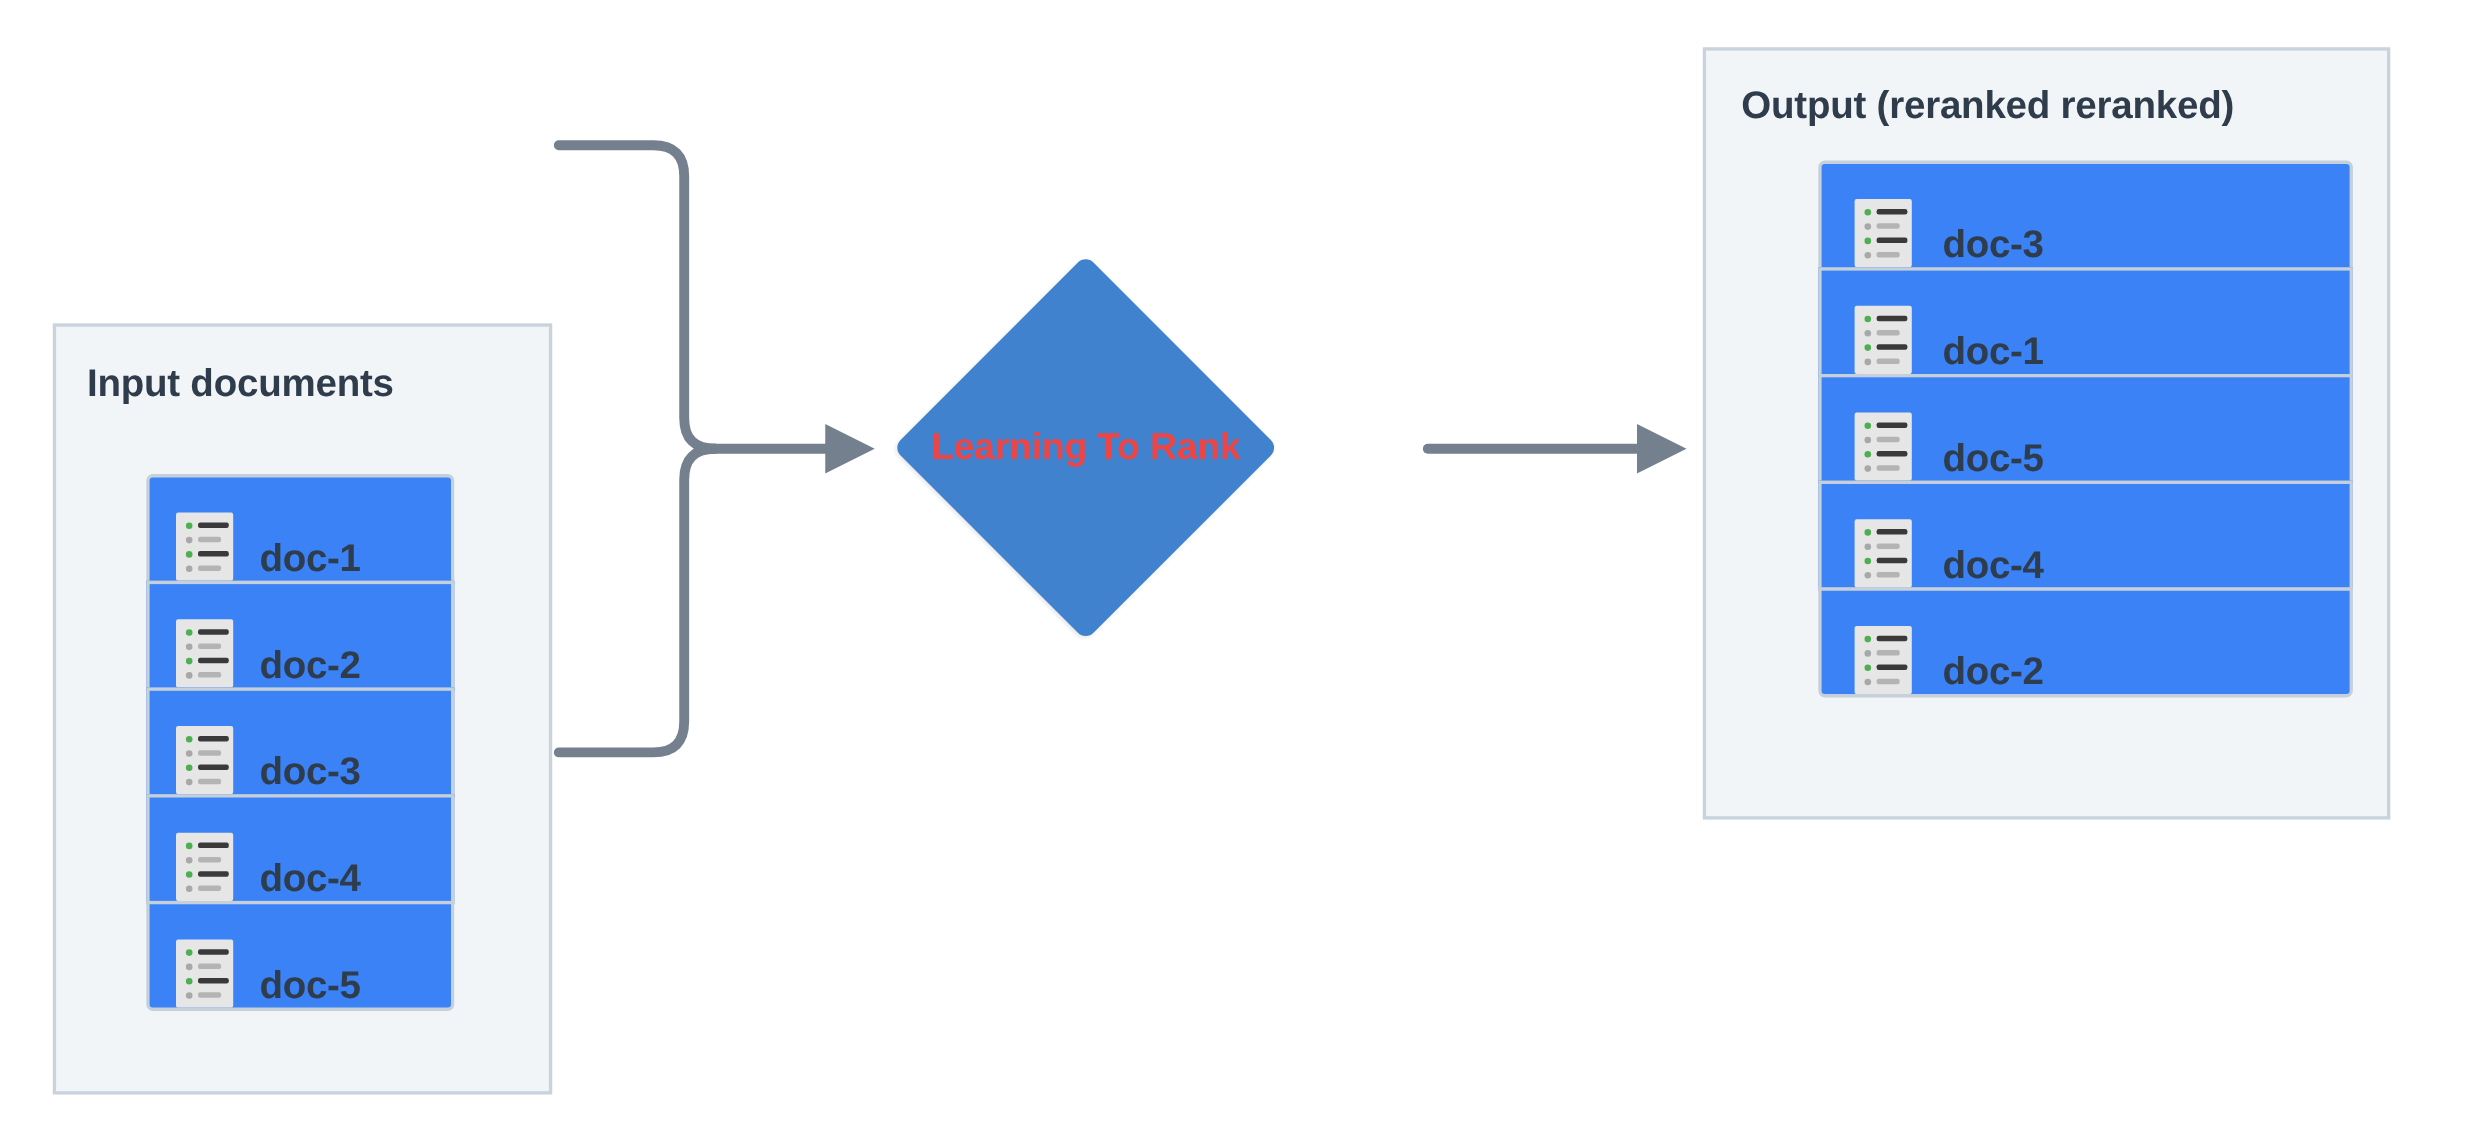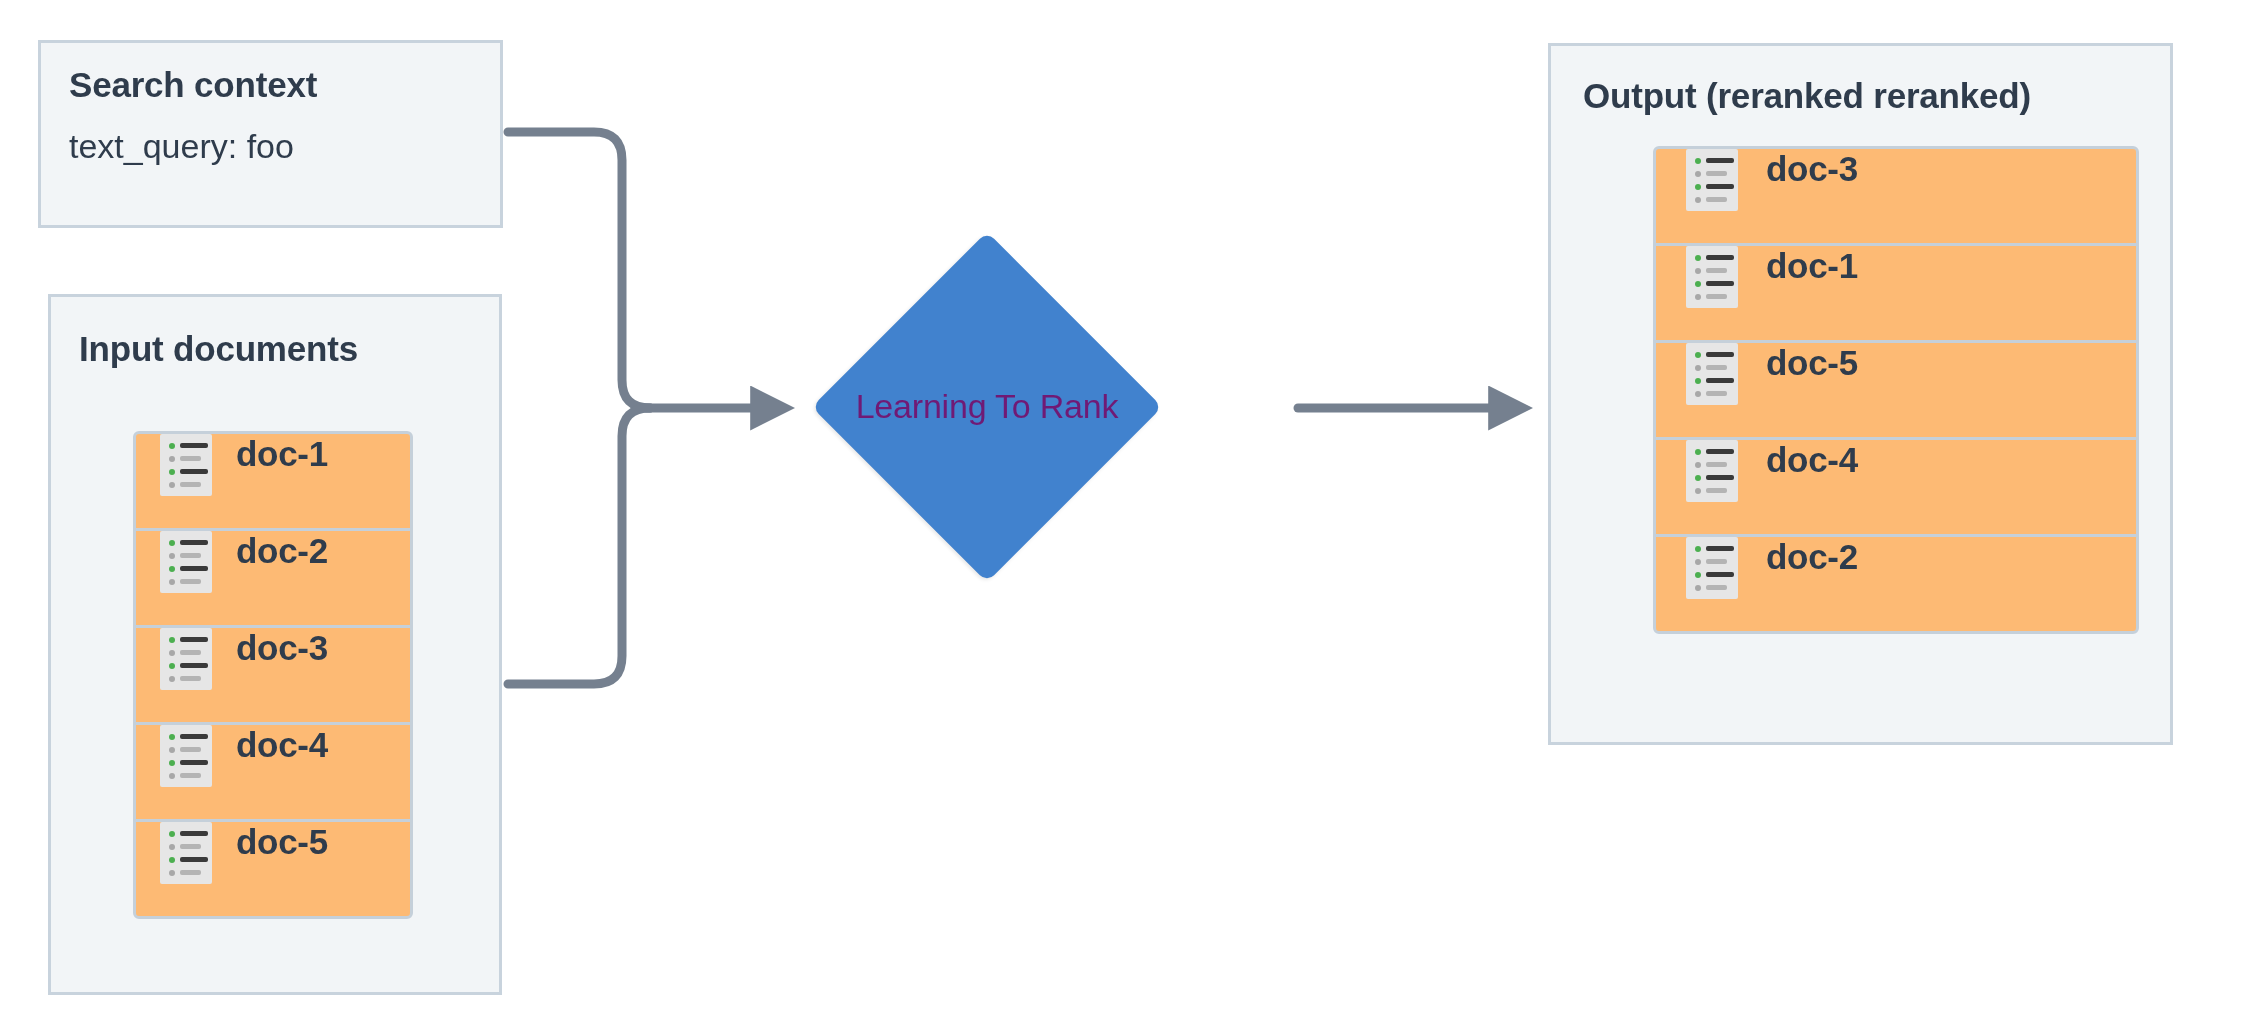--- a/index.html
+++ b/index.html
@@ -93,25 +93,25 @@
     position: absolute;
     left: 102px;
     top: 100px;
     width: 486px;
   }
 
   
   .doc-row {
     position: relative;
     box-sizing: border-box;
-    background: #fdba74;
+    background: #3b82f6;
     border: 3px solid #c5d0da;
     height: 100px;
     display: flex;
-    align-items: flex-start;
+    align-items: flex-end;
     margin-top: -3px;
   }
   .doc-row:first-child {
     margin-top: 0;
     border-top-left-radius: 6px;
     border-top-right-radius: 6px;
   }
   .doc-row:last-child {
     border-bottom-left-radius: 6px;
     border-bottom-right-radius: 6px;
@@ -184,23 +184,23 @@
   #ltr-label {
     position: absolute;
     left: 0;
     top: 0;
     width: 350px;
     height: 350px;
     display: flex;
     align-items: center;
     justify-content: center;
     text-align: center;
-    color: #701a75;
+    color: #ef4444;
     font-size: 34px;
-    font-weight: normal;
+    font-weight: bold;
     line-height: 1.35;
     letter-spacing: -0.2px;
     pointer-events: none;
   }
 
   
   #connectors {
     position: absolute;
     left: 0;
     top: 0;
@@ -223,24 +223,20 @@
 
     <path d="M 508 132 L 594 132 Q 622 132 622 160 L 622 380 Q 622 408 650 408" fill="none" stroke="#75808f" stroke-width="9" stroke-linecap="round" stroke-linejoin="round"></path>
 
     <path d="M 508 684 L 594 684 Q 622 684 622 656 L 622 436 Q 622 408 650 408" fill="none" stroke="#75808f" stroke-width="9" stroke-linecap="round" stroke-linejoin="round"></path>
 
     <path d="M 640 408 L 770 408" fill="none" stroke="#75808f" stroke-width="9" stroke-linecap="butt" marker-end="url(#arrowhead)"></path>
 
     <path d="M 1298 408 L 1508 408" fill="none" stroke="#75808f" stroke-width="9" stroke-linecap="round" marker-end="url(#arrowhead)"></path>
   </svg>
 
-  <div class="panel" id="search-context-box">
-    <div class="panel-title" id="search-context-title">Search context</div>
-    <div id="search-context-query">text_query: foo</div>
-  </div>
 
   <div class="panel" id="input-panel">
     <div class="panel-title" id="input-panel-title">Input documents</div>
     <div id="input-doc-list">
         <div class="doc-row">
       <div class="doc-icon">
         <div class="doc-icon-line">
           <span class="doc-icon-dot green"></span>
           <span class="doc-icon-bar dark"></span>
         </div>

